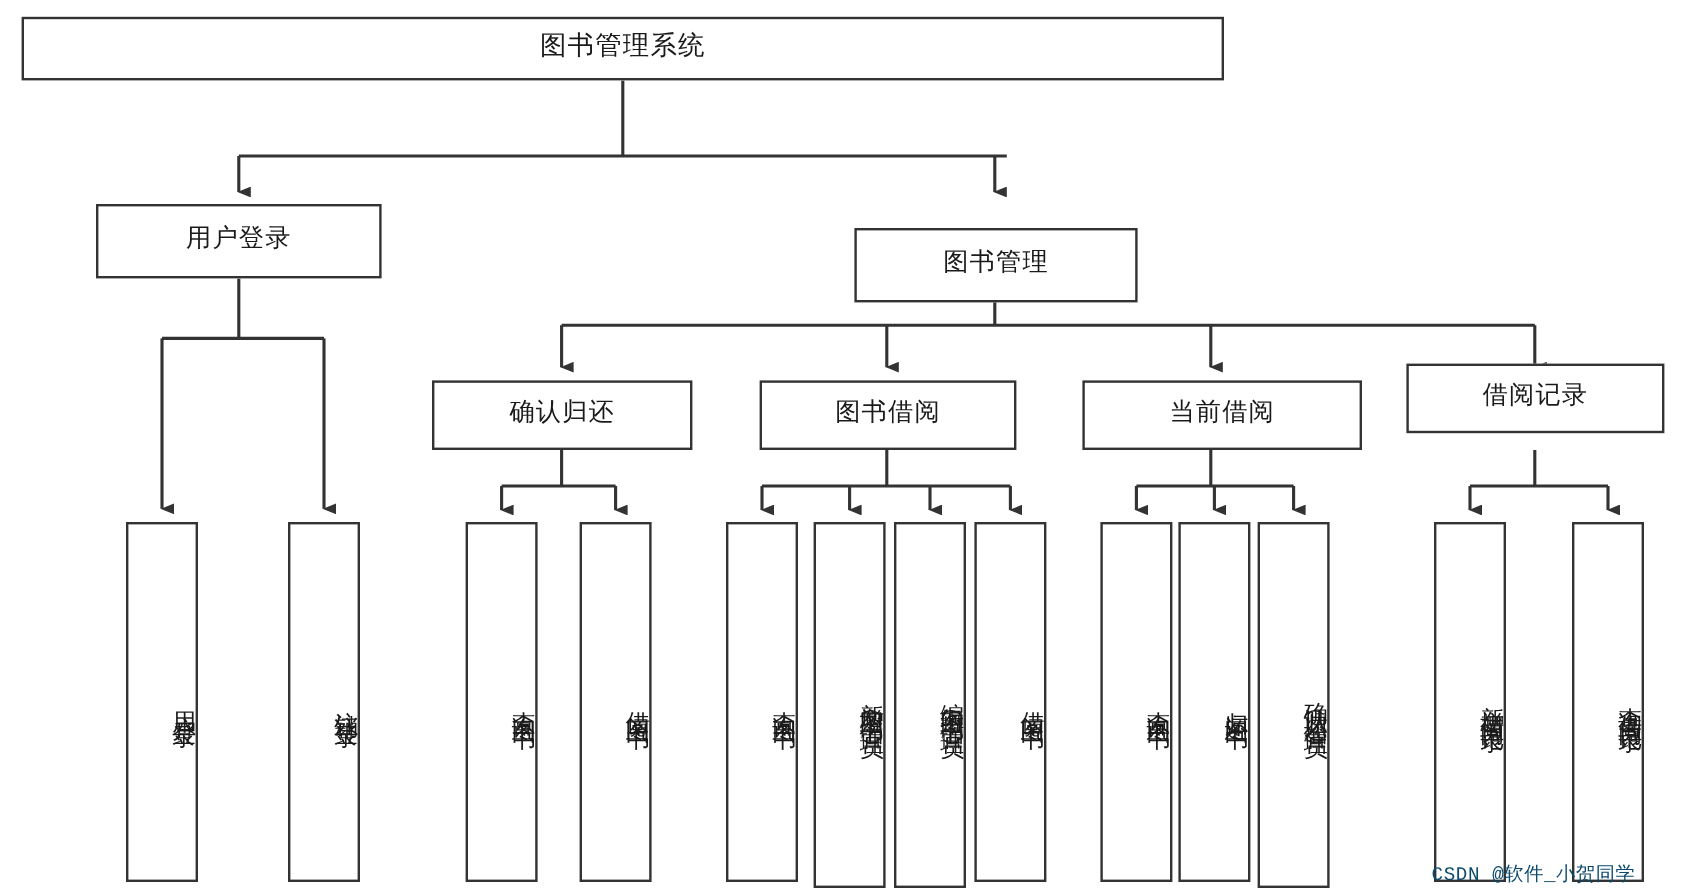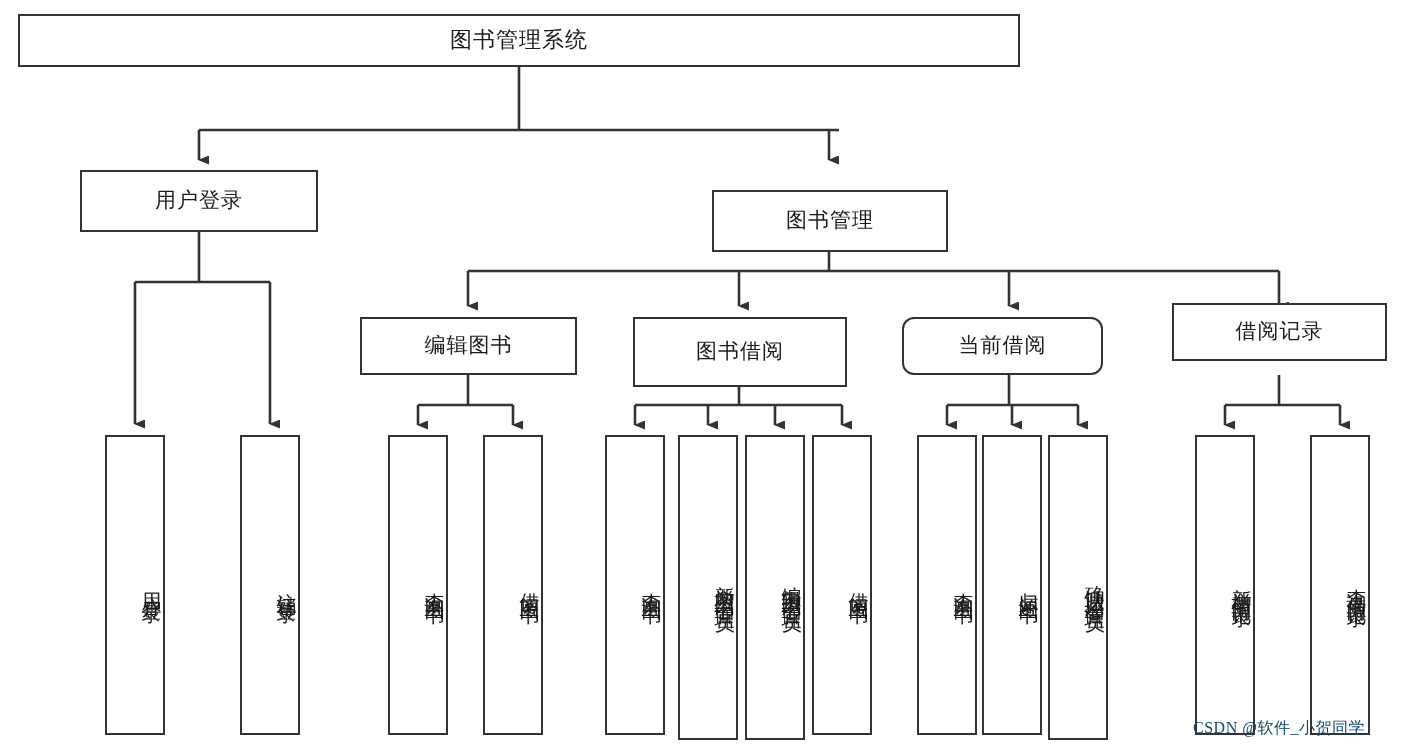--- a/index.html
+++ b/index.html
@@ -6,21 +6,21 @@
   html, body {
     margin: 0;
     padding: 0;
     background: #ffffff;
   }
   #canvas {
     position: relative;
     width: 1405px;
     height: 747px;
     background: #ffffff;
-    font-family: Liberation Serif, serif;
+    font-family: Liberation Mono, monospace;
     overflow: hidden;
   }
   #edges {
     position: absolute;
     left: 0;
     top: 0;
     width: 1405px;
     height: 747px;
     pointer-events: none;
   }
@@ -126,26 +126,26 @@
   </div>
 
   <div class="node horiz" style="left:80px; top:170px; width:238px; height:62px;">
     <span>用户登录</span>
   </div>
   <div class="node horiz" style="left:712px; top:170px; width:236px; height:62px;margin-top:20px;">
     <span>图书管理</span>
   </div>
 
   <div class="node horiz" style="left:360px; top:317px; width:217px; height:58px;">
-    <span>编辑图书</span>
+    <span>确认归还</span>
   </div>
-  <div class="node horiz" style="left:633px; top:317px; width:214px; height:70px;">
+  <div class="node horiz" style="left:633px; top:317px; width:214px; height:58px;">
     <span>图书借阅</span>
   </div>
-  <div class="node horiz" style="left:902px; top:317px; width:201px; height:58px;border-radius:12px;">
+  <div class="node horiz" style="left:902px; top:317px; width:233px; height:58px;">
     <span>当前借阅</span>
   </div>
   <div class="node horiz" style="left:1172px; top:303px; width:215px; height:58px;">
     <span>借阅记录</span>
   </div>
 
   <div class="node vert" style="left:105px; top:435px; width:60px; height:300px;">
     <span>用户登录</span>
   </div>
   <div class="node vert" style="left:240px; top:435px; width:60px; height:300px;">

